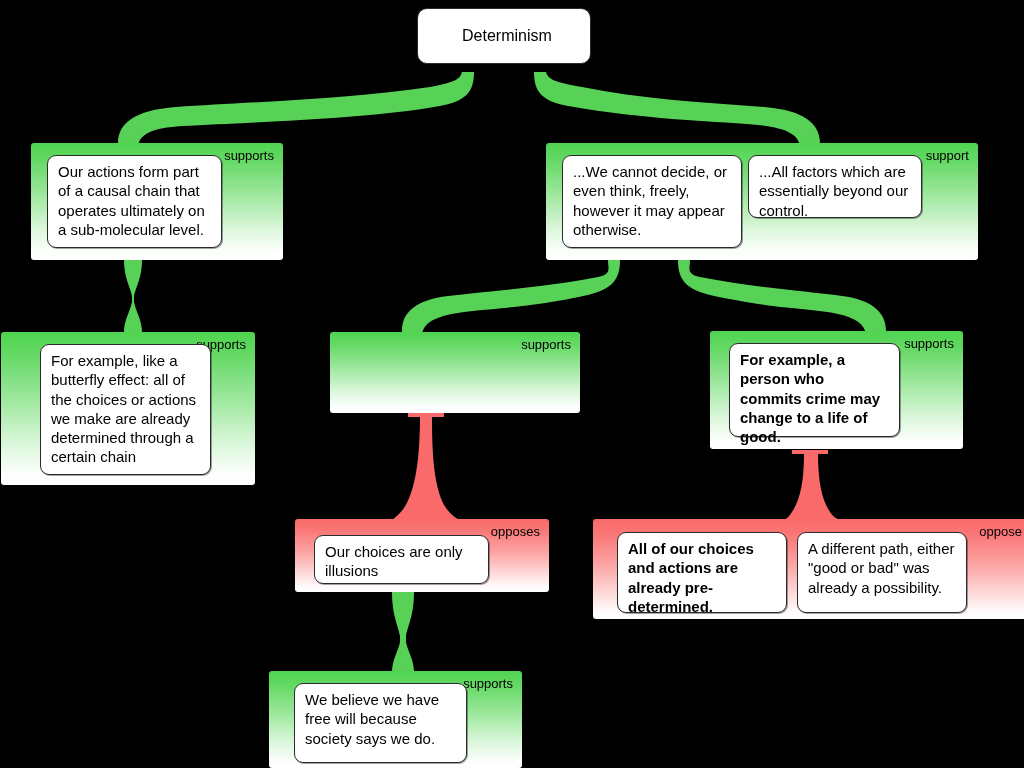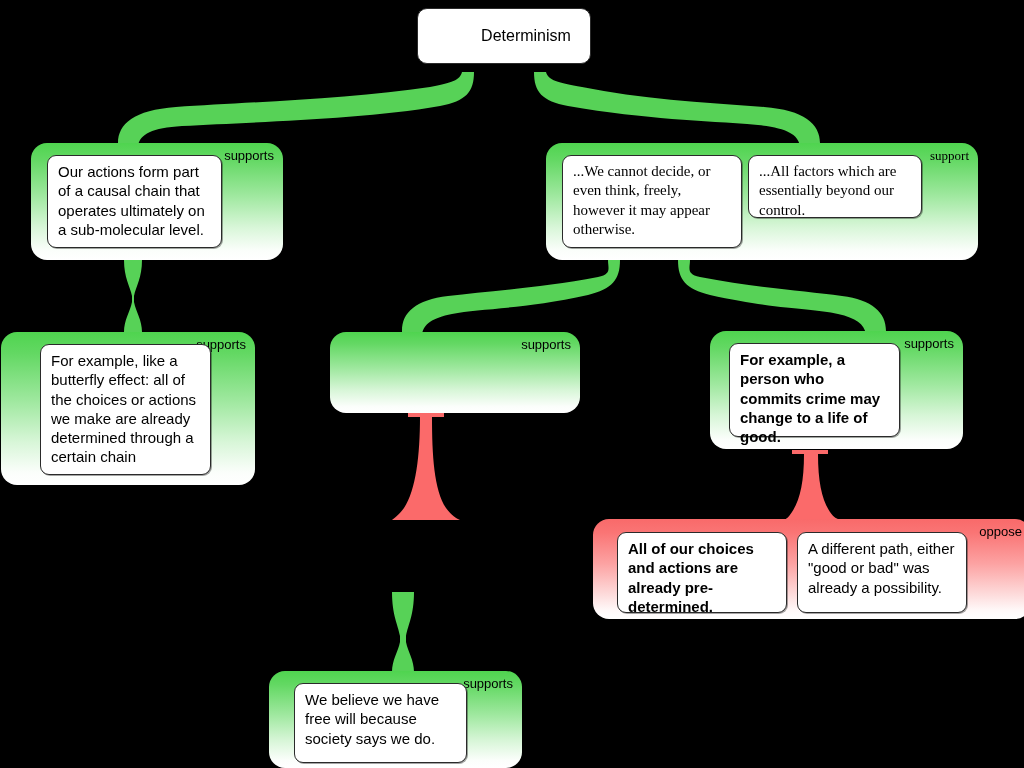--- a/index.html
+++ b/index.html
@@ -24,21 +24,21 @@
     left: 0;
     top: 0;
     width: 1024px;
     height: 768px;
     pointer-events: none;
   }
 
   
   .group {
     position: absolute;
-    border-radius: 16px;
+    border-radius: 3px;
     box-sizing: border-box;
     overflow: hidden;
   }
   .group.supports {
     background: linear-gradient(to bottom, #4FD44F 0%, #63D863 14%, #9FE89F 45%, #D8F6D8 72%, #FBFEFB 92%, #FFFFFF 100%);
   }
   .group.opposes {
     background: linear-gradient(to bottom, #F96A6A 0%, #FA7575 14%, #FCA3A3 45%, #FDD5D5 72%, #FFFAFA 92%, #FFFFFF 100%);
   }
   .group-label {
@@ -68,21 +68,20 @@
 
   
   .root {
     position: absolute;
     background: #FFFFFF;
     border: 1px solid #2A2A2A;
     border-radius: 10px;
     box-sizing: border-box;
     display: flex;
     align-items: center;
-    justify-content: center;
     font-size: 16px;
     color: #000000;
     box-shadow: 1px 1px 0 rgba(0,0,0,0.35);
     padding-left: 44px;
   }
 </style>
 </head>
 <body>
 
 <div id="stage">
@@ -175,40 +174,44 @@
 
   <div class="root" style="left:417px; top:8px; width:174px; height:56px;">
     <span>Determinism</span>
   </div>
 
   <div class="group supports" style="left:31px; top:143px; width:252px; height:117px;">
     <span class="group-label">supports</span>
     <div class="claim" style="left:9px; top:12px; width:175px; height:93px;">Our actions form part of a causal chain that operates ultimately on a sub-molecular level.</div>
   </div>
 
-  <div class="group supports" style="left:546px; top:143px; width:432px; height:117px;font-family:Liberation Serif, serif;">
+  <div class="group supports" style="left:546px; top:143px; width:432px; height:117px;">
     <span class="group-label">support</span>
     <div class="claim" style="left:9px; top:12px; width:180px; height:93px;">...We cannot decide, or even think, freely, however it may appear otherwise.</div>
     <div class="claim" style="left:195px; top:12px; width:174px; height:63px;">...All factors which are essentially beyond our control.</div>
   </div>
 
   <div class="group supports" style="left:1px; top:332px; width:254px; height:153px;">
     <span class="group-label">supports</span>
     <div class="claim" style="left:32px; top:12px; width:171px; height:131px;">For example, like a butterfly effect: all of the choices or actions we make are already determined through a certain chain</div>
   </div>
 
   <div class="group supports" style="left:330px; top:332px; width:250px; height:81px;">
     <span class="group-label">supports</span>
   </div>
 
   <div class="group supports" style="left:710px; top:331px; width:253px; height:118px;">
     <span class="group-label">supports</span>
     <div class="claim" style="left:12px; top:12px; width:171px; height:94px;font-weight:bold;">For example, a person who commits crime may change to a life of good.</div>
   </div>
 
+  <div class="group opposes" style="left:295px; top:519px; width:254px; height:73px;">
+    <span class="group-label">opposes</span>
+    <div class="claim" style="left:12px; top:16px; width:175px; height:49px;">Our choices are only illusions</div>
+  </div>
 
   <div class="group opposes" style="left:593px; top:519px; width:438px; height:100px;">
     <span class="group-label">oppose</span>
     <div class="claim" style="left:17px; top:13px; width:170px; height:81px;font-weight:bold;">All of our choices and actions are already pre-determined.</div>
     <div class="claim" style="left:197px; top:13px; width:170px; height:81px;">A different path, either "good or bad" was already a possibility.</div>
   </div>
 
   <div class="group supports" style="left:269px; top:671px; width:253px; height:97px;">
     <span class="group-label">supports</span>
     <div class="claim" style="left:18px; top:12px; width:173px; height:80px;">We believe we have free will because society says we do.</div>

